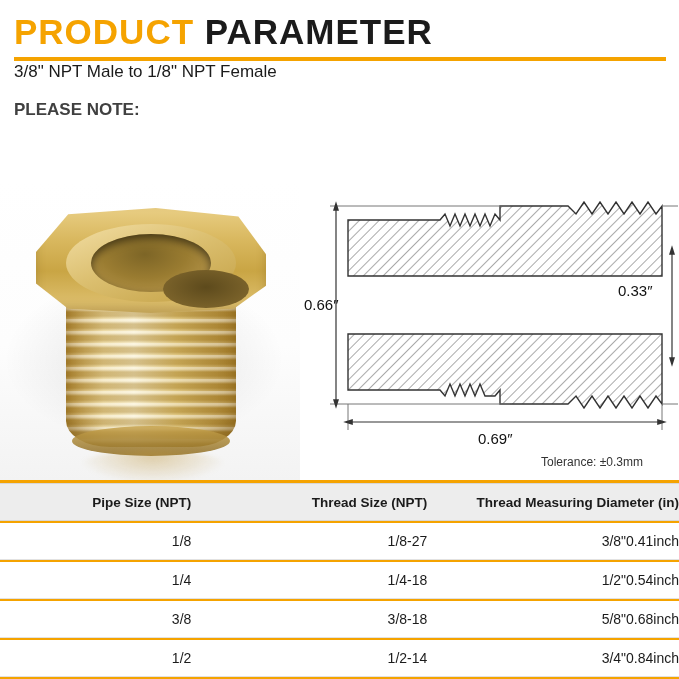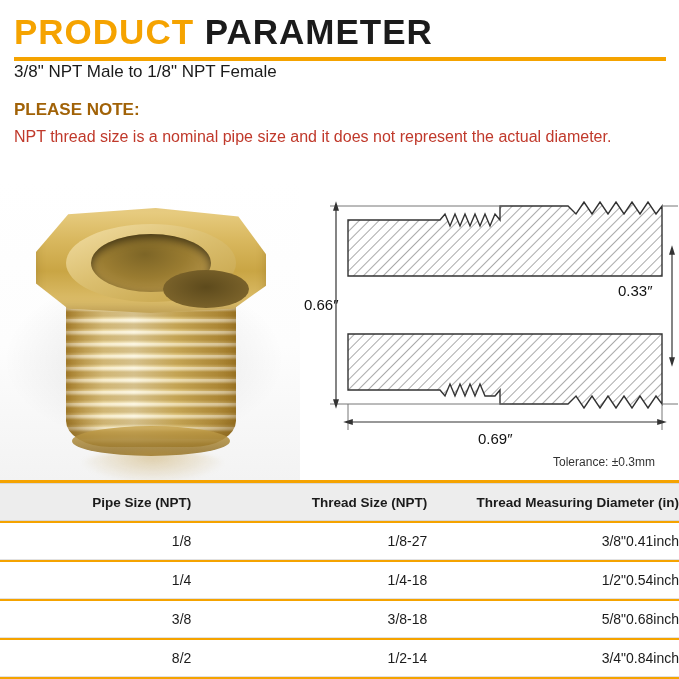--- a/index.html
+++ b/index.html
@@ -23,21 +23,21 @@
   .title .w2{color:#1b1b1b;}
   .title-rule{
     position:absolute;left:0;top:45px;width:652px;height:4px;background:#F5A300;
   }
   .subtitle{
     position:absolute;left:14px;top:62px;
     font-size:17px;color:#1b1b1b;
   }
   .note-head{
     position:absolute;left:14px;top:100px;
-    font-size:17px;font-weight:bold;color:#a16207;
+    font-size:17px;font-weight:bold;color:#404040;
   }
   .note-body{
     position:absolute;left:14px;top:126px;width:640px;
     font-size:16px;color:#C0392B;line-height:22px;
   }
 
   
   .photo{
     position:absolute;left:0px;top:180px;width:300px;height:300px;
     overflow:hidden;
@@ -92,21 +92,21 @@
   .refl{
     position:absolute;left:48px;top:250px;width:150px;height:34px;
     border-radius:50%;
     background:radial-gradient(ellipse at 50% 20%, rgba(190,150,60,.40), rgba(255,255,255,0) 70%);
     filter:blur(2px);
   }
 
   
   .drawing{position:absolute;left:300px;top:190px;width:379px;height:260px;}
   .tol{
-    position:absolute;right:24px;top:455px;
+    position:absolute;right:36px;top:455px;
     font-size:12px;color:#333;
   }
 
   
   .table{
     position:absolute;left:0;top:480px;width:679px;text-align:right;
   }
   .thead{
     height:36px;background:#EDEDED;border-top:1px solid #d7d7d7;border-bottom:1px solid #d7d7d7;
     display:flex;align-items:center;
@@ -132,21 +132,20 @@
   <div class="title-wrap">
     <div class="title">
       <span class="w1">PRODUCT</span>
       <span class="w2">PARAMETER</span>
     </div>
     <div class="title-rule"></div>
   </div>
 
   <div class="subtitle">3/8" NPT Male to 1/8" NPT Female</div>
   <div class="note-head">PLEASE NOTE:</div>
-  <div class="note-body">NPT thread size is a nominal pipe size and it does not represent the actual diameter.</div>
 
   <div class="photo">
     <div class="photo-bg"></div>
     <div class="bush">
       <div class="barrel"></div>
       <div class="barrel-bot"></div>
       <div class="refl"></div>
       <div class="hex">
         <div class="hex-face"></div>
         <div class="hole">
@@ -242,21 +241,21 @@
     <div class="trow">
       <div class="c0">3/8</div>
       <div class="c1">3/8-18</div>
       <div class="c2">
         <span class="d1">5/8"</span><span>0.68inch</span>
       </div>
     </div>
     <div class="sep thin"></div>
 
     <div class="trow">
-      <div class="c0">8/2</div>
+      <div class="c0">1/2</div>
       <div class="c1">1/2-14</div>
       <div class="c2">
         <span class="d1">3/4"</span><span>0.84inch</span>
       </div>
     </div>
     <div class="sep thin"></div>
   </div>
 
 </div>
 

